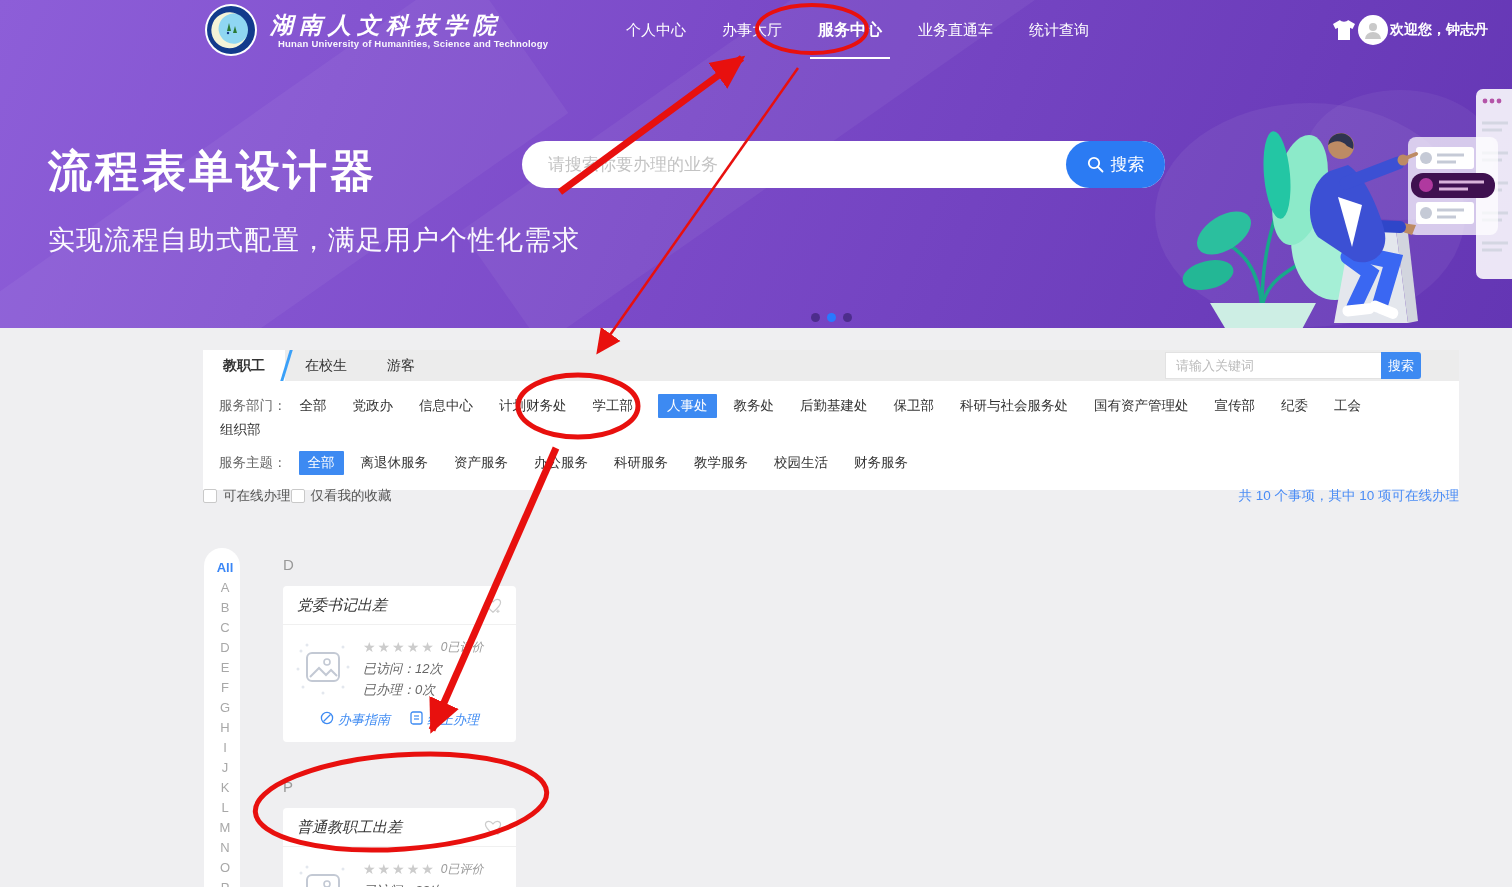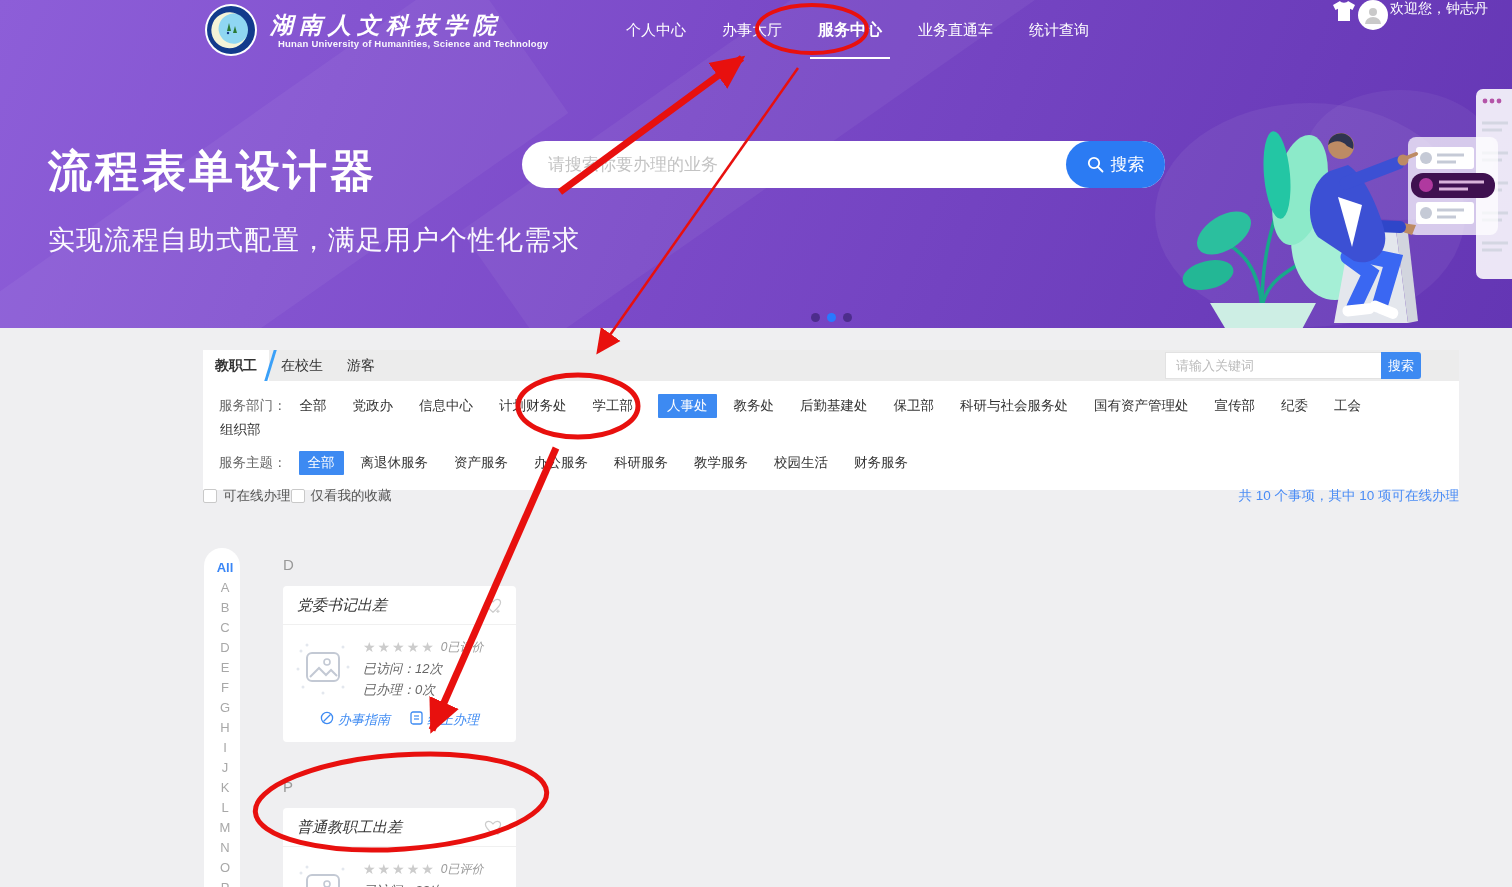--- a/index.html
+++ b/index.html
@@ -19,21 +19,21 @@
   .logo-text { margin-left:12px; color:#fff; }
   .logo-cn { font-size:23px; font-weight:bold; font-style:italic; letter-spacing:6px; line-height:26px; font-family:"DejaVu Serif","Liberation Serif",serif; }
   .logo-en { font-size:9.5px; font-weight:bold; letter-spacing:.2px; opacity:.95;padding-left:8px; }
 
   .nav { position:absolute; left:626px; top:0; height:60px; display:flex; align-items:center; gap:36px; }
   .nav-item { color:#fff; font-size:15px; cursor:pointer; position:relative; white-space:nowrap; }
   .nav-item.active { font-weight:bold; font-size:16px; }
   .nav-item.active::after { content:''; position:absolute; left:50%; transform:translateX(-50%);
         top:37px; width:80px; height:2px; background:#fff; }
 
-  .user-area { position:absolute; right:24px; top:0; height:60px; display:flex; align-items:flex-start; gap:2px; color:#fff; }
+  .user-area { position:absolute; right:24px; top:0; height:60px; display:flex; align-items:center; gap:2px; color:#fff;font-weight:bold; }
   .tshirt { width:24px; height:22px; }
   .avatar { width:30px; height:30px; border-radius:50%; background:#fff; display:flex; align-items:center; justify-content:center; }
   .welcome { font-size:14px; }
 
   .hero-title { position:absolute; left:48px; top:142px; color:#fff; font-size:44px; font-weight:bold; letter-spacing:3px; }
   .hero-sub { position:absolute; left:48px; top:222px; color:rgba(255,255,255,.96); font-size:27px; letter-spacing:1px; }
 
   .hero-search { position:absolute; left:522px; top:141px; width:643px; height:47px; background:#fff; border-radius:24px; }
   .hero-search input { position:absolute; left:0; top:0; width:540px; height:47px; border:none; outline:none; background:transparent;
         padding-left:26px; font-size:17px; color:#333; border-radius:24px; font-family:inherit; }
@@ -43,21 +43,21 @@
 
   .dots { position:absolute; left:811px; top:313px; display:flex; gap:7px; }
   .dot { width:9px; height:9px; border-radius:50%; background:rgba(28,16,74,.45); }
   .dot.active { background:#2979ff; }
 
   .illustration { position:absolute; left:1150px; top:75px; }
 
   
   .filter-panel { position:absolute; left:203px; top:350px; width:1256px; }
   .tab-row { height:31px; background:#ececec; display:flex; position:relative; }
-  .tab { padding:0 12px; line-height:31px; font-size:14px; color:#333; cursor:pointer; position:relative; }
+  .tab { padding:0 20px; line-height:31px; font-size:14px; color:#333; cursor:pointer; position:relative; }
   .tab.active { background:#fff; font-weight:bold; }
   .tab.active::after { content:''; position:absolute; right:-3px; top:0; height:31px; width:3px; background:#3aa0f8; transform:skewX(-17deg); }
   .kw-box { position:absolute; right:38px; top:2px; display:flex; }
   .kw-box input { width:216px; height:27px; border:1px solid #e2e2e2; border-right:none; outline:none; background:#fff;
         padding:0 10px; font-size:13px; color:#333; font-family:inherit; }
   .kw-box input::placeholder { color:#bbb; }
   .kw-btn { width:40px; height:27px; border:none; background:#3d8af2; color:#fff; font-size:13px; cursor:pointer; border-radius:0 3px 3px 0; font-family:inherit; }
 
   .filter-body { background:#fff; padding:13px 16px 15px; }
   .filter-row { display:flex; align-items:center; flex-wrap:wrap; font-size:13.5px; color:#333; }

